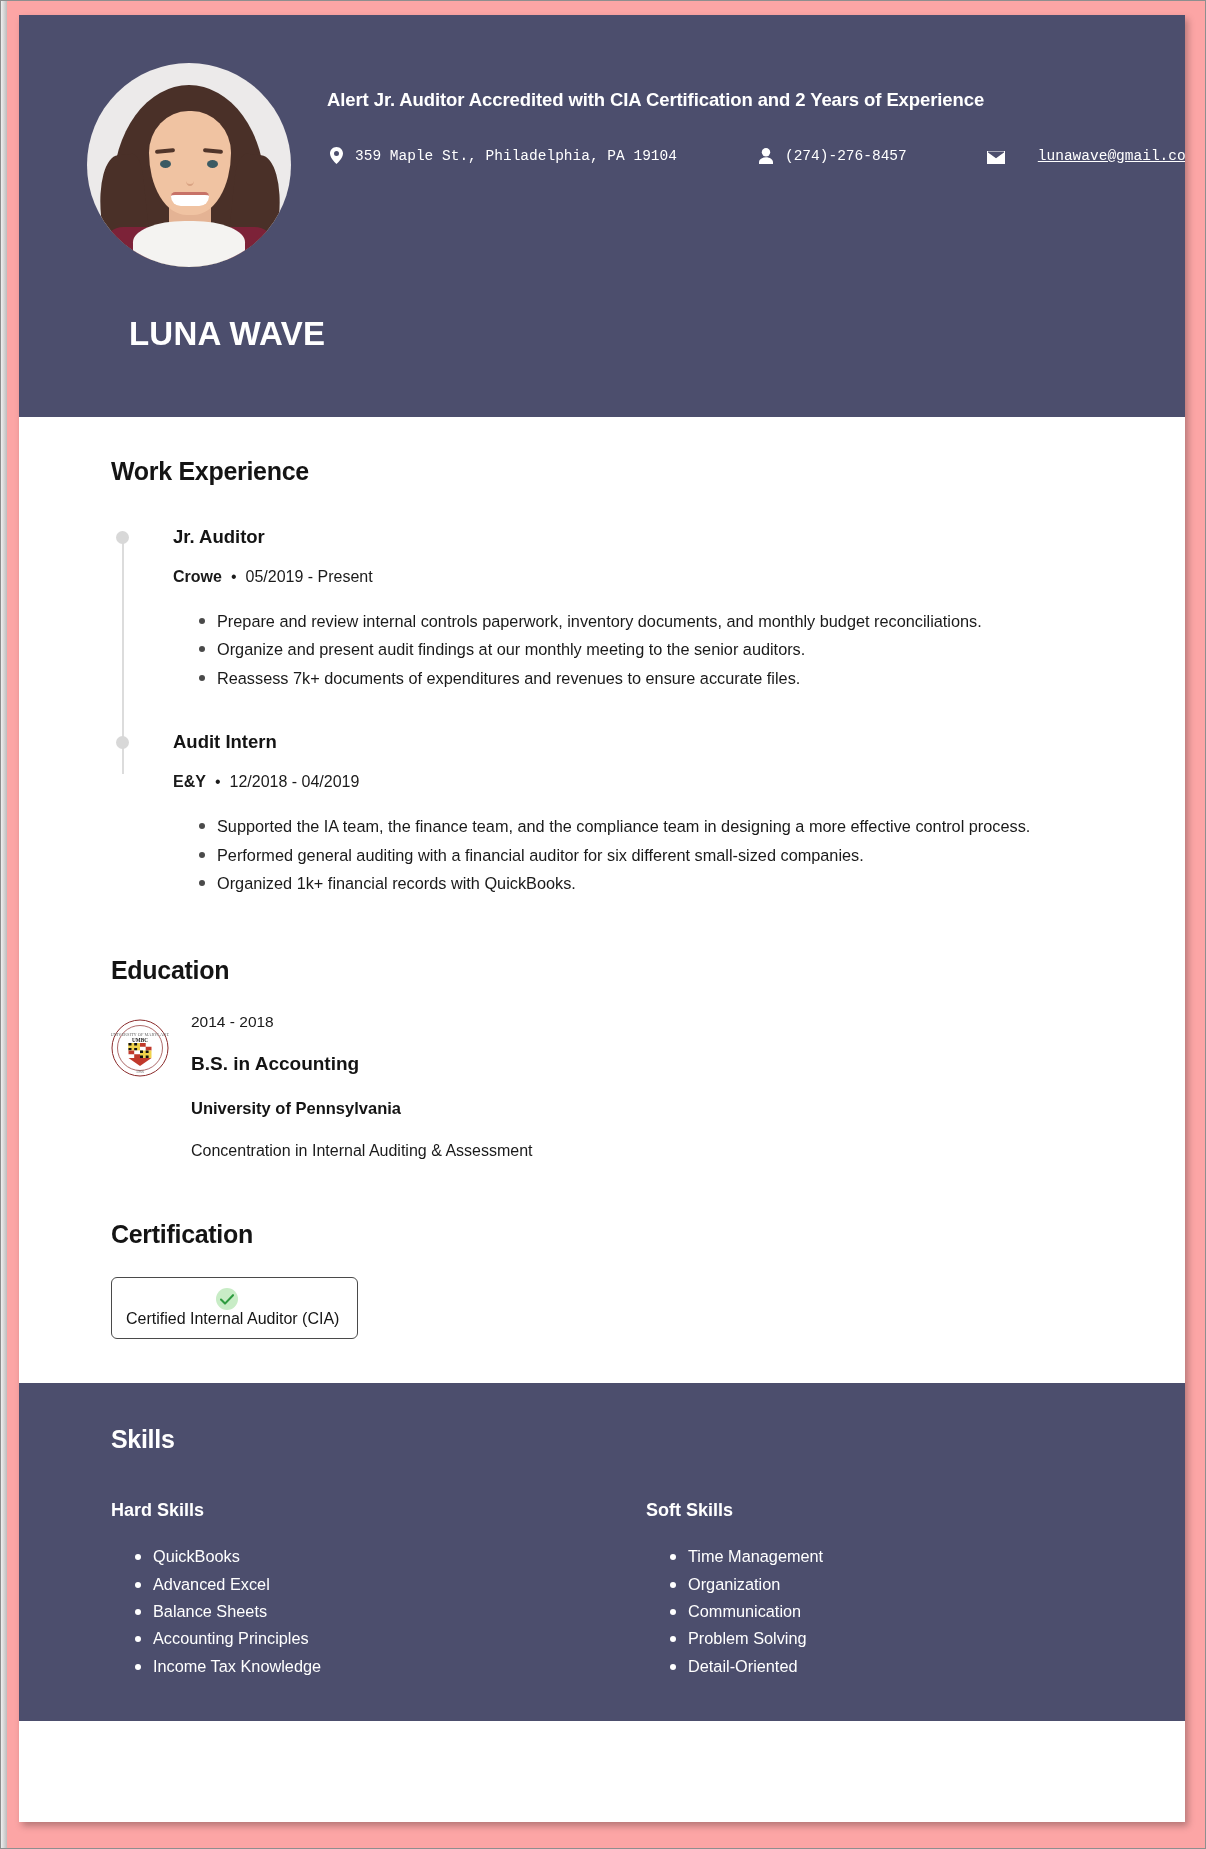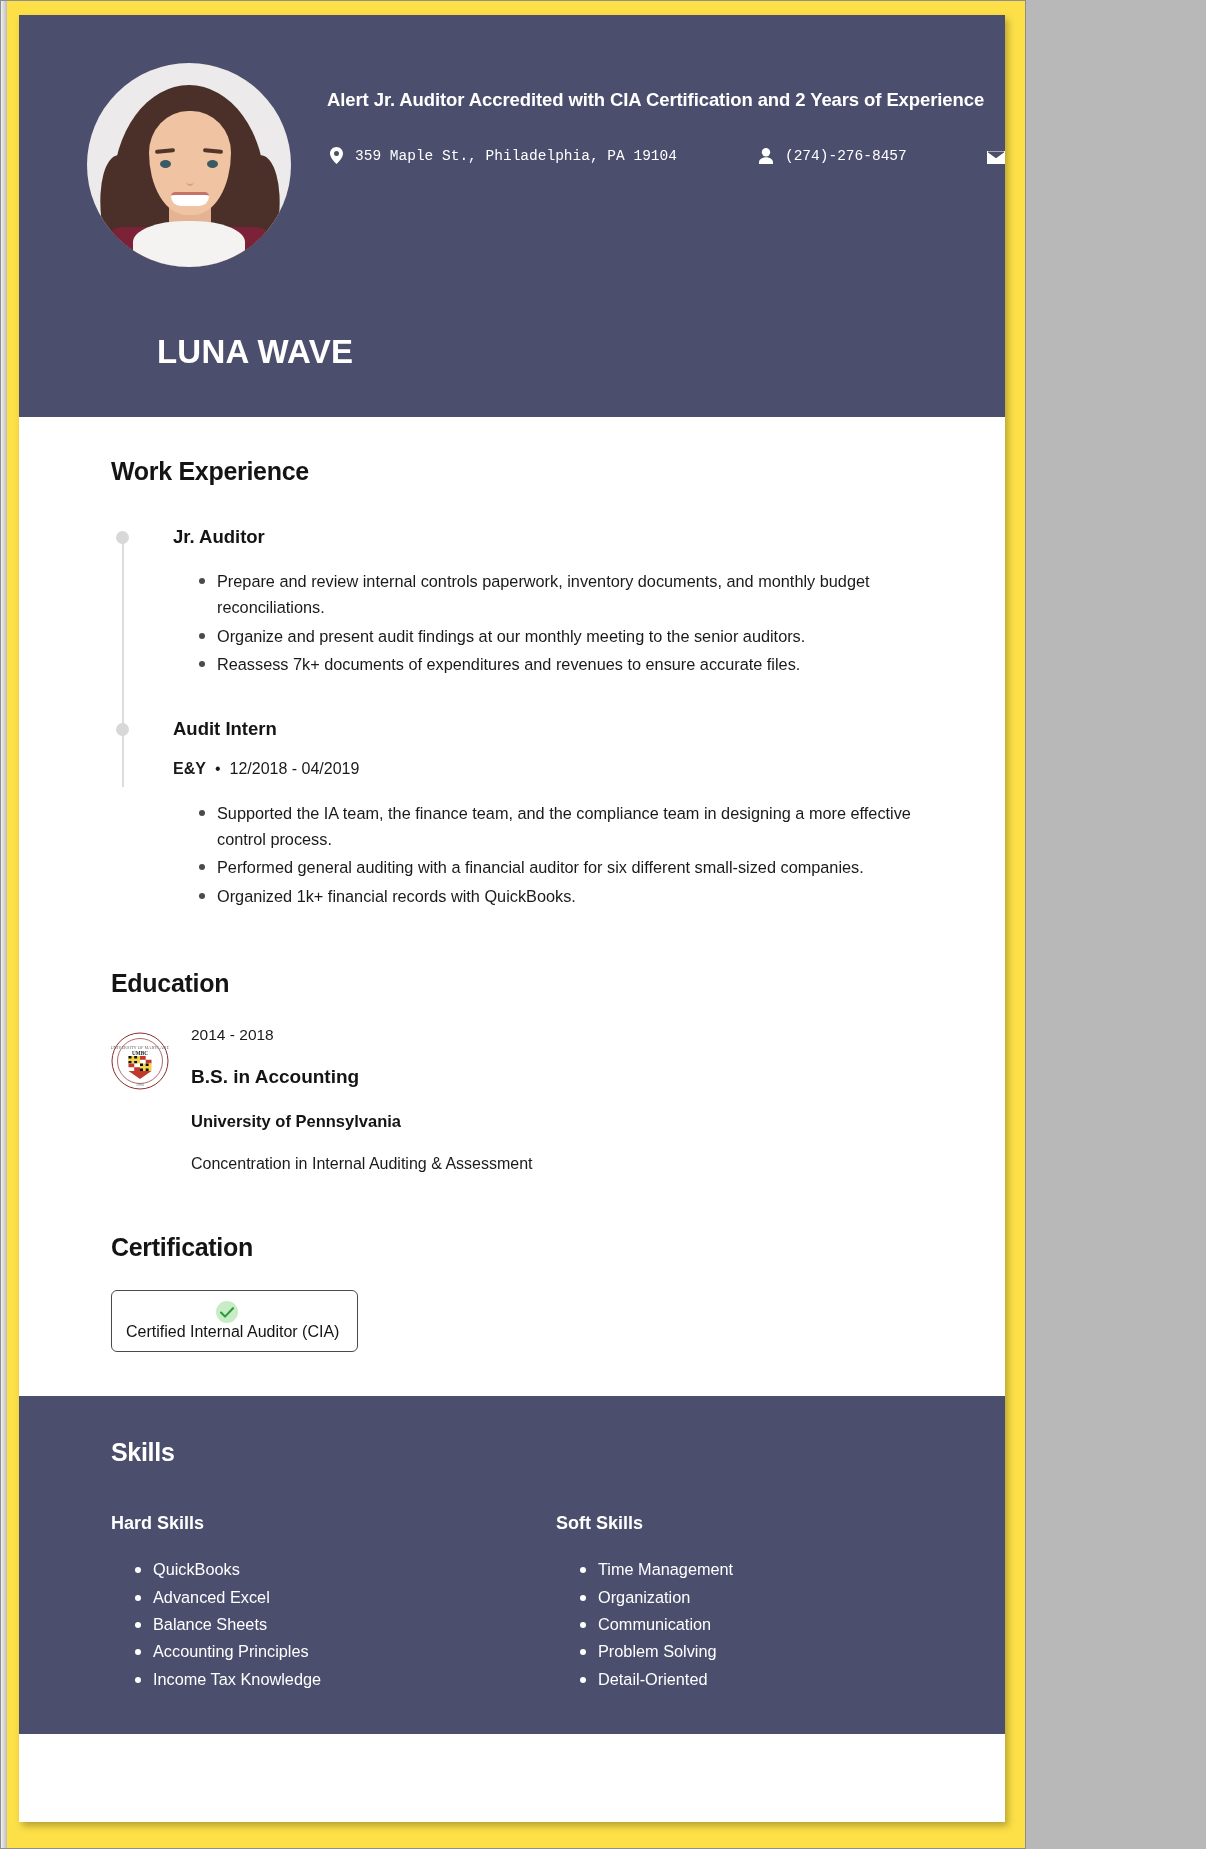--- a/index.html
+++ b/index.html
@@ -7,23 +7,23 @@
   html, body {
     width: 1206px;
     height: 1849px;
     background: #b8b8b8;
     font-family: "Liberation Sans", sans-serif;
   }
 
   
   .frame {
     position: relative;
-    width: 1026px;
+    width: 1206px;
     height: 1849px;
-    background: #fde047;
+    background: #fca5a5;
     padding: 14px 20px 26px 18px;
     border: 1px solid #8e8e8e;
   }
   .frame::before {
     content: "";
     position: absolute;
     left: 0; top: 0; bottom: 0;
     width: 6px;
     background: linear-gradient(to right, #efefef, #bdbdbd);
   }
@@ -185,26 +185,25 @@
   }
   .c-icon svg { display: block; fill: #ffffff; }
   .email-link {
     color: #ffffff;
     text-decoration: underline;
   }
 
   .name {
     position: absolute;
     left: 110px;
-    bottom: 46px;
+    bottom: 64px;
     font-size: 33px;
     font-weight: bold;
     color: #ffffff;
     letter-spacing: 0.2px;
-    margin-left: 28px;
   }
 
   
   .body {
     padding: 40px 56px 0 92px;
   }
   .section-title {
     font-size: 25px;
     font-weight: bold;
     color: #141414;
@@ -416,20 +415,23 @@
 
       <div>
         <div class="section-title">Work Experience</div>
 
         <div class="timeline">
           <div class="tl-line"></div>
 
           <div class="job">
             <span class="tl-dot"></span>
             <div class="job-title">Jr. Auditor</div>
+            <div class="job-meta">
+              <span class="job-company">Crowe</span><span class="job-sep">•</span><span class="job-dates">05/2019 - Present</span>
+            </div>
             <ul class="bullets">
               <li>Prepare and review internal controls paperwork, inventory documents, and monthly budget reconciliations.</li>
               <li>Organize and present audit findings at our monthly meeting to the senior auditors.</li>
               <li>Reassess 7k+ documents of expenditures and revenues to ensure accurate files.</li>
             </ul>
           </div>
 
           <div class="job">
             <span class="tl-dot"></span>
             <div class="job-title">Audit Intern</div>

